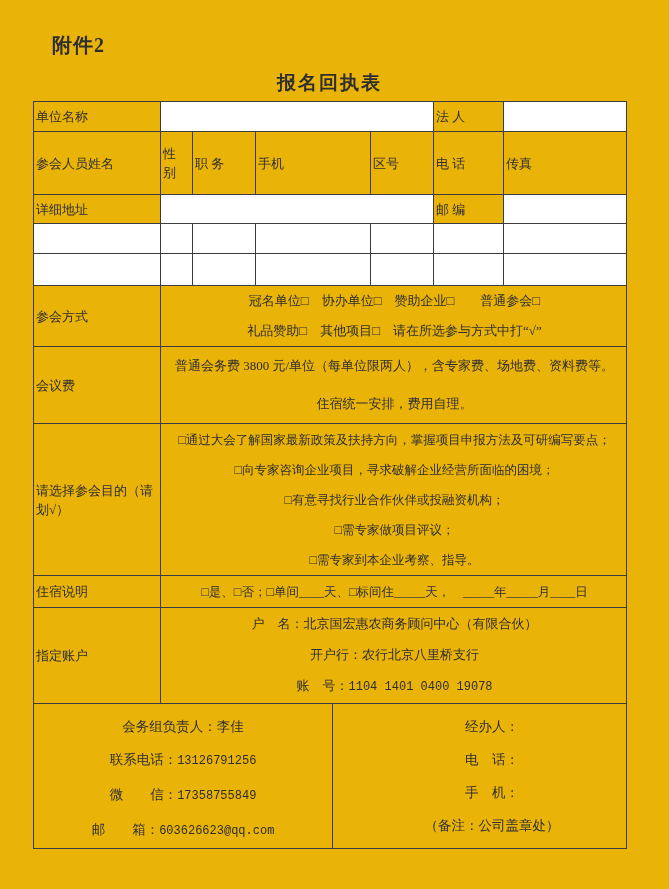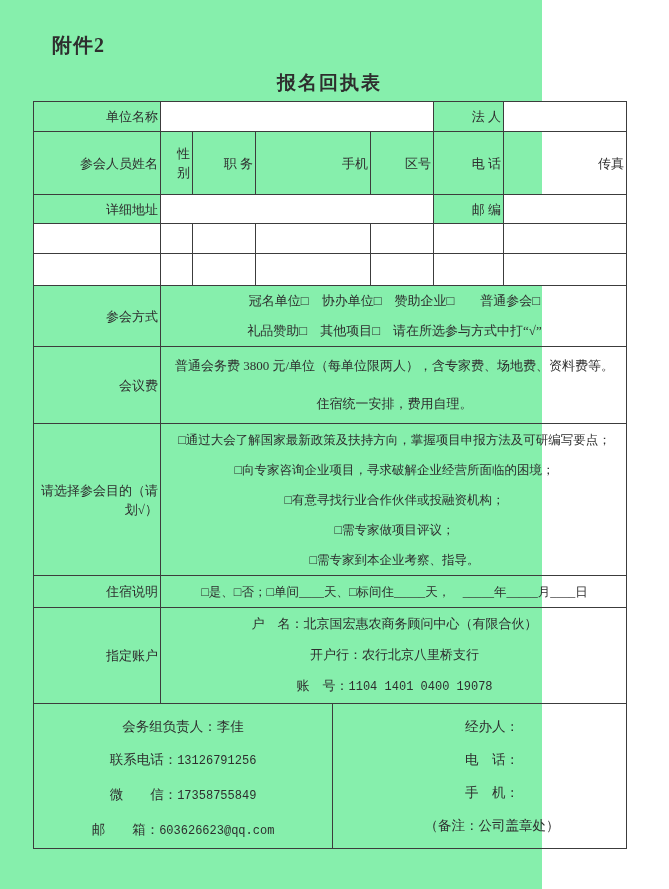--- a/index.html
+++ b/index.html
@@ -1,25 +1,25 @@
 <!DOCTYPE html>
 <html><head>
 <meta charset="utf-8">
 <style>
   * { margin:0; padding:0; box-sizing:border-box; }
   html,body { width:669px; height:889px; background:#ffffff; overflow:hidden;
     font-family:"Liberation Serif","DejaVu Serif",serif; color:#2e2e2e; }
-  .page { position:relative; width:542px; height:889px; background:#86efac; }
+  .page { position:relative; width:669px; height:889px; background:#eab308; }
   .attachment { position:absolute; left:52px; top:32px; font-size:20px; font-weight:bold; letter-spacing:1px; }
   .doc-title { position:absolute; left:33px; top:70px; width:593px; text-align:center;
     font-size:19px; font-weight:bold; letter-spacing:2px; }
   table.form { position:absolute; left:33px; top:101px; width:593px;
     border-collapse:collapse; table-layout:fixed; }
   td { border:1px solid #3c3c3c; font-size:13px; vertical-align:middle; overflow:hidden;text-align:center; }
-  td.lbl { text-align:right; line-height:17px; padding:0 2px; }
+  td.lbl { text-align:left; line-height:17px; padding:0 2px; }
   td.blank { background:#fff; }
   td.content { text-align:center; padding:0 6px 0 8px; }
   .line { white-space:nowrap; line-height:30px; }
   .mono { font-family:"Liberation Mono","DejaVu Sans Mono",monospace; font-size:12px; }
   .stack span { display:block; line-height:19px; }
   .fee-text { text-align:center; line-height:38px; padding:2px 6px;margin-left:20px; }
   .purpose-item { white-space:nowrap; line-height:30px; font-size:12.5px; }
   .accom { white-space:nowrap; font-size:12.5px; line-height:30px; }
   .acct-line { white-space:nowrap; line-height:31px; }
   .foot-left { vertical-align:top; padding:6px 4px 0 4px; }

